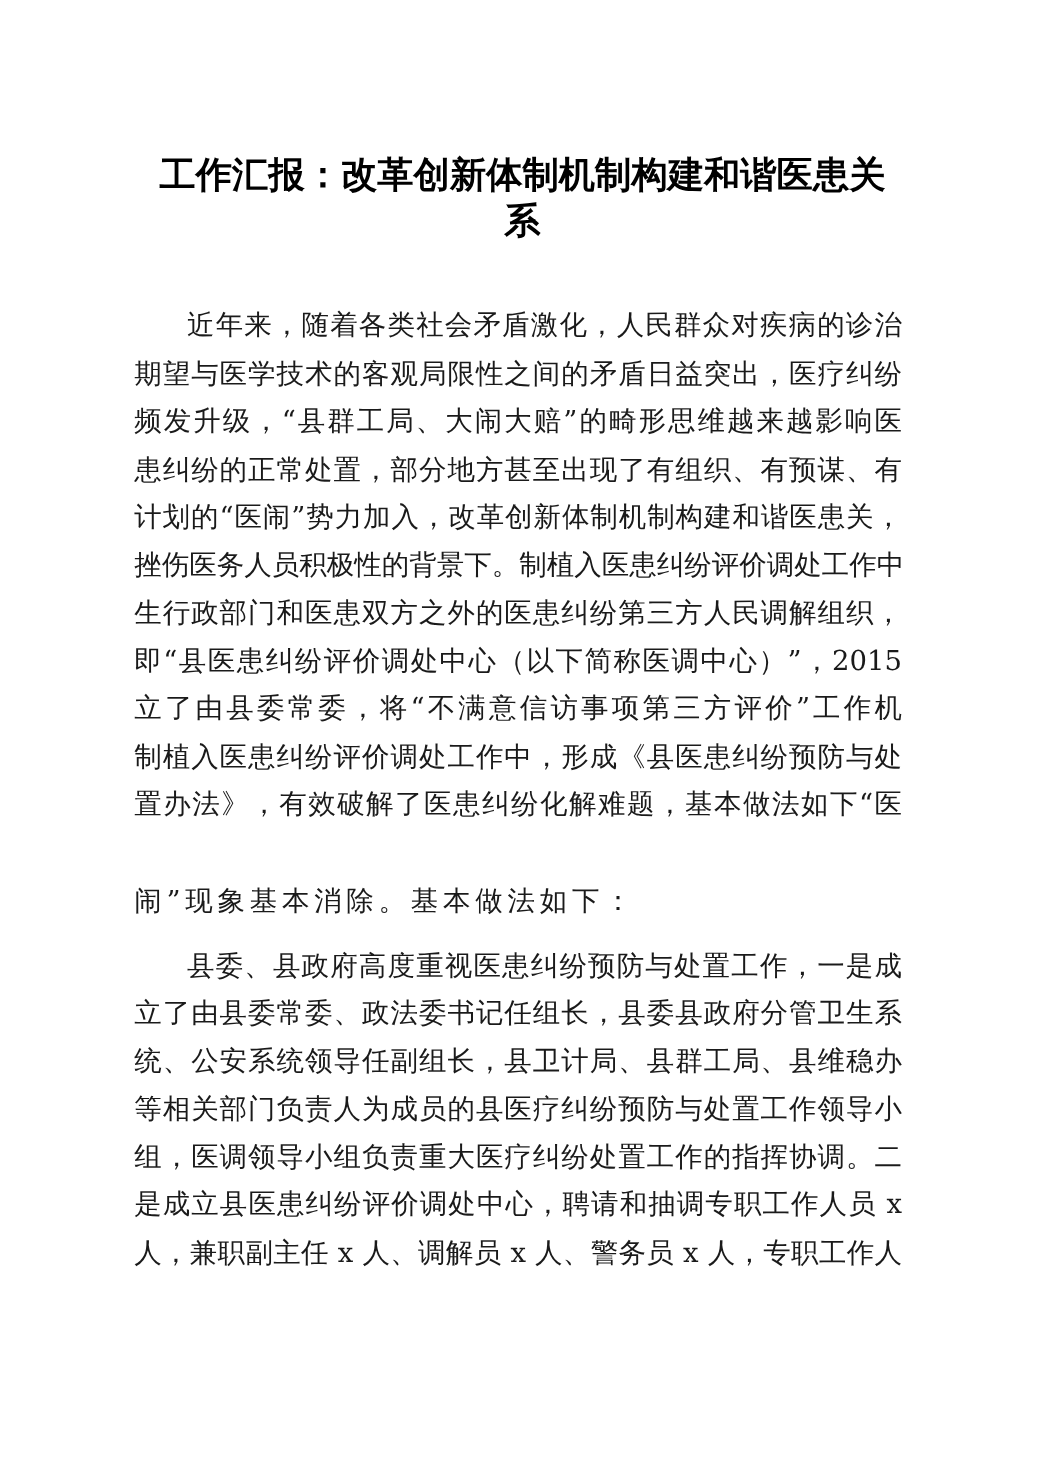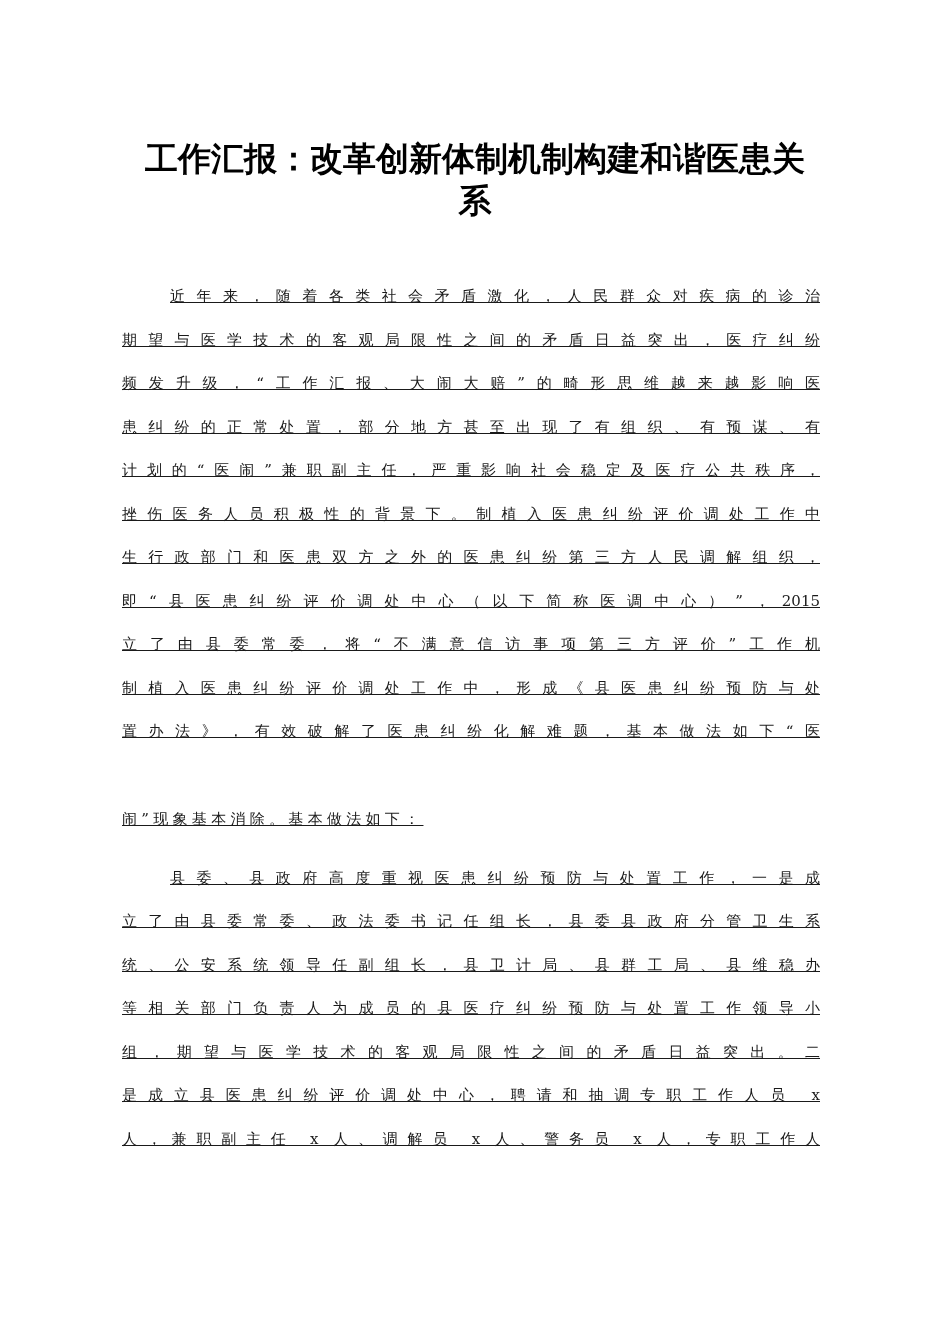--- a/index.html
+++ b/index.html
@@ -8,24 +8,23 @@
   .title {
     position: absolute; left: 112px; width: 726px;
     font-family: "DejaVu Serif", "Liberation Serif", serif;
     font-weight: bold; color: #000; font-size: 33px; line-height: 42px;
     text-align: center; top: 138px;
   }
   .title .tl { display: block; height: 42px; white-space: nowrap; }
   .line {
     position: absolute; left: 122px; width: 698px; height: 30px;
     font-family: "DejaVu Serif", "Liberation Serif", serif;
-    font-size: 15px; line-height: 30px; color: #1a1a1a;
+    font-size: 25px; line-height: 30px; color: #1a1a1a;
     white-space: nowrap; text-align: justify; text-align-last: justify;
     text-justify: inter-character;
-    text-decoration: underline;
   }
   .line.indent { left: 170px; width: 650px; }
   .line.last { text-align: left; text-align-last: left; letter-spacing: 4.3px; }
   .heading {
     position: absolute; left: 170px; height: 30px;
     font-family: "DejaVu Sans", "Liberation Sans", sans-serif;
     font-size: 24px; line-height: 30px; color: #000; font-weight: bold;
     white-space: nowrap;
   }
 </style>
@@ -35,36 +34,36 @@
 <div class="page">
 
   <div class="title">
     <span class="tl">工作汇报：改革创新体制机制构建和谐医患关</span>
     <span class="tl">系</span>
   </div>
 
   <div>
     <div class="line indent" style="top:281px">近年来，随着各类社会矛盾激化，人民群众对疾病的诊治</div>
     <div class="line" style="top:325px">期望与医学技术的客观局限性之间的矛盾日益突出，医疗纠纷</div>
-    <div class="line" style="top:368px">频发升级，“工作汇报、大闹大赔”的畸形思维越来越影响医</div>
+    <div class="line" style="top:368px">频发升级，“县群工局、大闹大赔”的畸形思维越来越影响医</div>
     <div class="line" style="top:412px">患纠纷的正常处置，部分地方甚至出现了有组织、有预谋、有</div>
-    <div class="line" style="top:455px">计划的“医闹”兼职副主任，严重影响社会稳定及医疗公共秩序，</div>
+    <div class="line" style="top:455px">计划的“医闹”势力加入，改革创新体制机制构建和谐医患关，</div>
     <div class="line" style="top:499px">挫伤医务人员积极性的背景下。制植入医患纠纷评价调处工作中</div>
     <div class="line" style="top:542px">生行政部门和医患双方之外的医患纠纷第三方人民调解组织，</div>
     <div class="line" style="top:586px">即“县医患纠纷评价调处中心（以下简称医调中心）”，2015</div>
     <div class="line" style="top:629px">立了由县委常委，将“不满意信访事项第三方评价”工作机</div>
     <div class="line" style="top:673px">制植入医患纠纷评价调处工作中，形成《县医患纠纷预防与处</div>
     <div class="line" style="top:716px">置办法》，有效破解了医患纠纷化解难题，基本做法如下“医</div>
     <div class="line last" style="top:804px">闹”现象基本消除。基本做法如下：</div>
   </div>
 
 
   <div>
     <div class="line indent" style="top:863px">县委、县政府高度重视医患纠纷预防与处置工作，一是成</div>
     <div class="line" style="top:906px">立了由县委常委、政法委书记任组长，县委县政府分管卫生系</div>
     <div class="line" style="top:950px">统、公安系统领导任副组长，县卫计局、县群工局、县维稳办</div>
     <div class="line" style="top:993px">等相关部门负责人为成员的县医疗纠纷预防与处置工作领导小</div>
-    <div class="line" style="top:1037px">组，期望与医学技术的客观局限性之间的矛盾日益突出。二</div>
+    <div class="line" style="top:1037px">组，医调领导小组负责重大医疗纠纷处置工作的指挥协调。二</div>
     <div class="line" style="top:1080px">是成立县医患纠纷评价调处中心，聘请和抽调专职工作人员 x</div>
     <div class="line" style="top:1124px">人，兼职副主任 x 人、调解员 x 人、警务员 x 人，专职工作人</div>
   </div>
 
 </div>
 
 </body></html>

